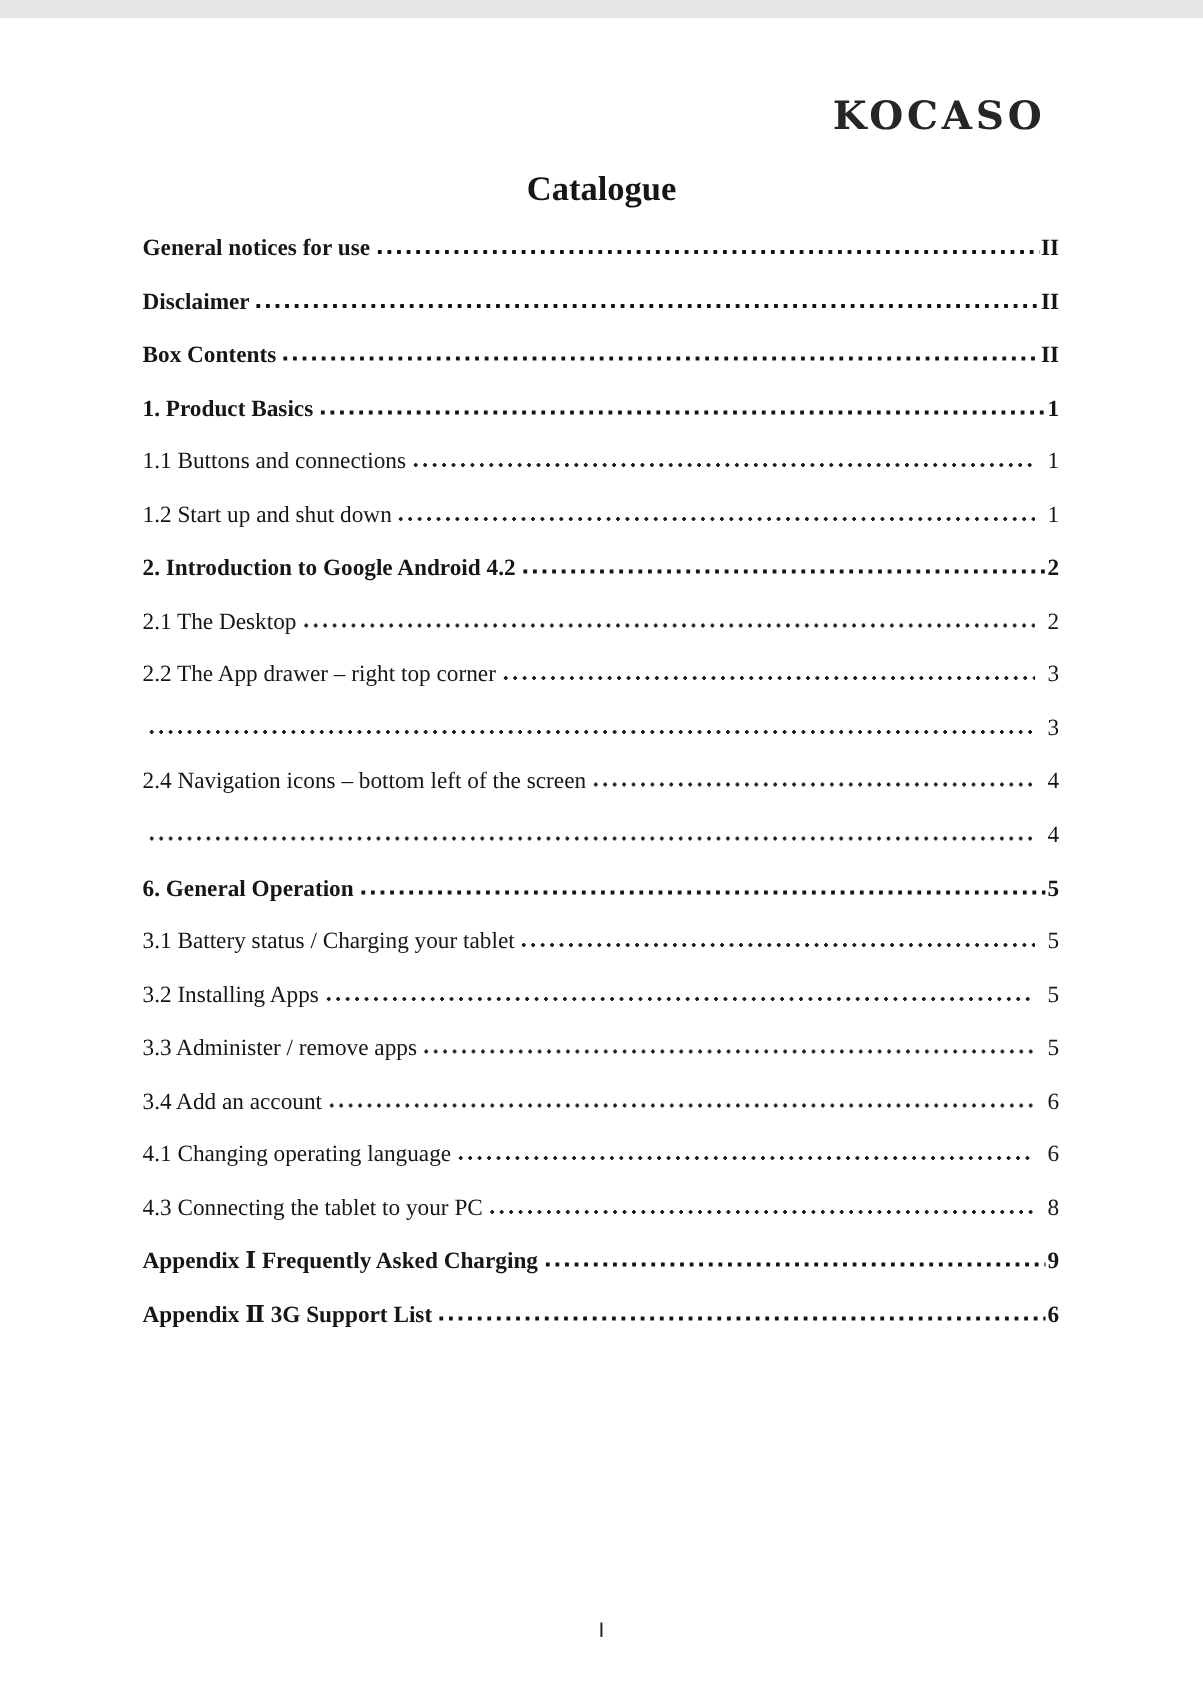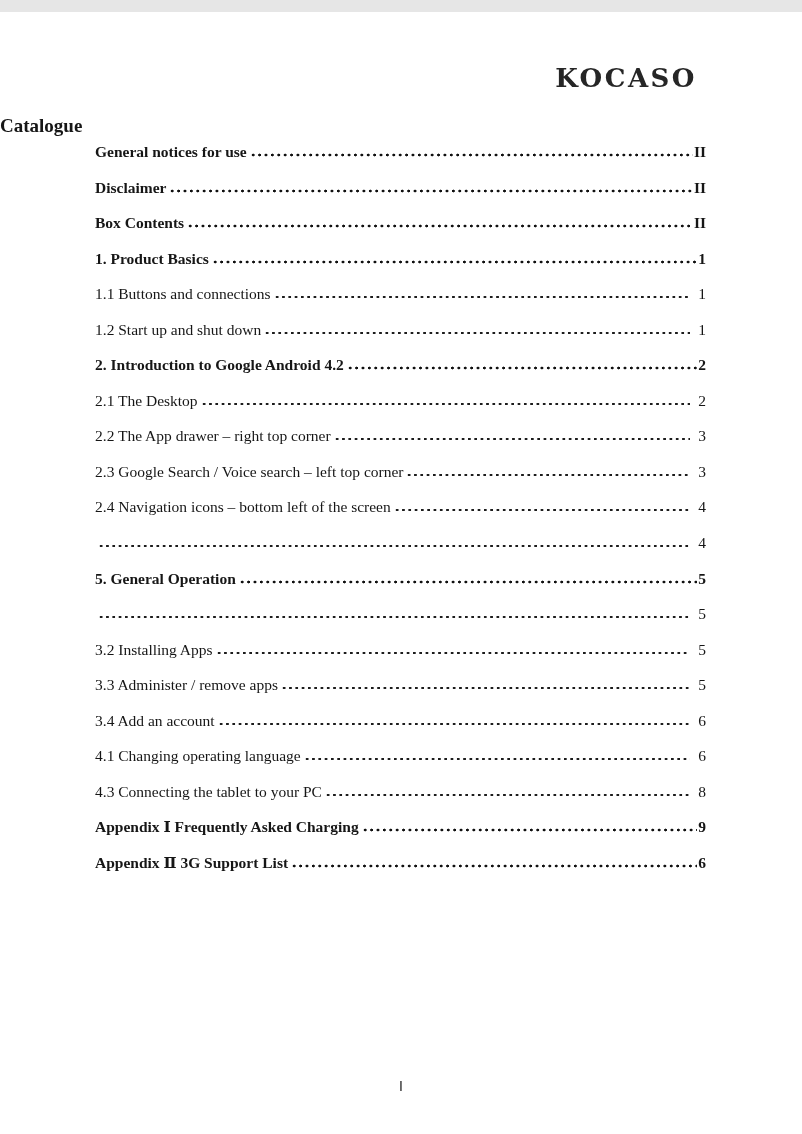--- a/index.html
+++ b/index.html
@@ -23,29 +23,29 @@
     font-size: 26px;
     letter-spacing: 2.5px;
     color: #262626;
     line-height: 26px;
   }
   .title {
     position: absolute;
     top: 102px;
     left: 0;
     right: 0;
-    text-align: left;
+    text-align: center;
     font-weight: bold;
-    font-size: 19px;
+    font-size: 23px;
     line-height: 24px;
   }
   .toc {
     position: absolute;
     left: 95px;
-    top: 129px;
+    top: 143px;
     width: 611px;
   }
   .toc-row {
     display: flex;
     align-items: baseline;
     height: 35.55px;
     font-size: 15.5px;
     line-height: 21px;
   }
   .toc-row.level-1 { font-weight: bold; }
@@ -135,39 +135,39 @@
         <span class="toc-label">2.1 The Desktop</span>
         <span class="leader"></span>
         <span class="toc-page">2</span>
       </div>
       <div class="toc-row level-2">
         <span class="toc-label">2.2 The App drawer – right top corner</span>
         <span class="leader"></span>
         <span class="toc-page">3</span>
       </div>
       <div class="toc-row level-2">
-        <span class="toc-label">2.3 Google Search / Voice search – left top corner</span>
         <span class="leader"></span>
         <span class="toc-page">3</span>
       </div>
       <div class="toc-row level-2">
         <span class="toc-label">2.4 Navigation icons – bottom left of the screen</span>
         <span class="leader"></span>
         <span class="toc-page">4</span>
       </div>
       <div class="toc-row level-2">
         <span class="leader"></span>
         <span class="toc-page">4</span>
       </div>
       <div class="toc-row level-1">
-        <span class="toc-label">5. General Operation</span>
-        <span class="leader"></span>
-        <span class="toc-page">5</span>
-      </div>
-      <div class="toc-row level-2">
+        <span class="toc-label">6. General Operation</span>
+        <span class="leader"></span>
+        <span class="toc-page">5</span>
+      </div>
+      <div class="toc-row level-2">
+        <span class="toc-label">3.1 Battery status / Charging your tablet</span>
         <span class="leader"></span>
         <span class="toc-page">5</span>
       </div>
       <div class="toc-row level-2">
         <span class="toc-label">3.2 Installing Apps</span>
         <span class="leader"></span>
         <span class="toc-page">5</span>
       </div>
       <div class="toc-row level-2">
         <span class="toc-label">3.3 Administer / remove apps</span>

